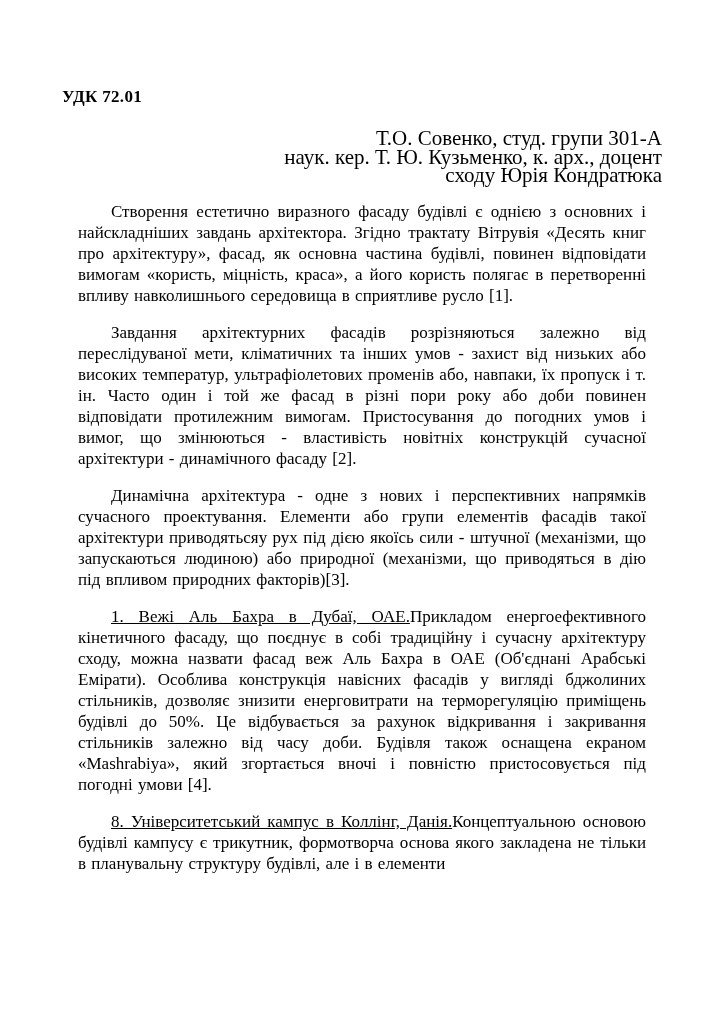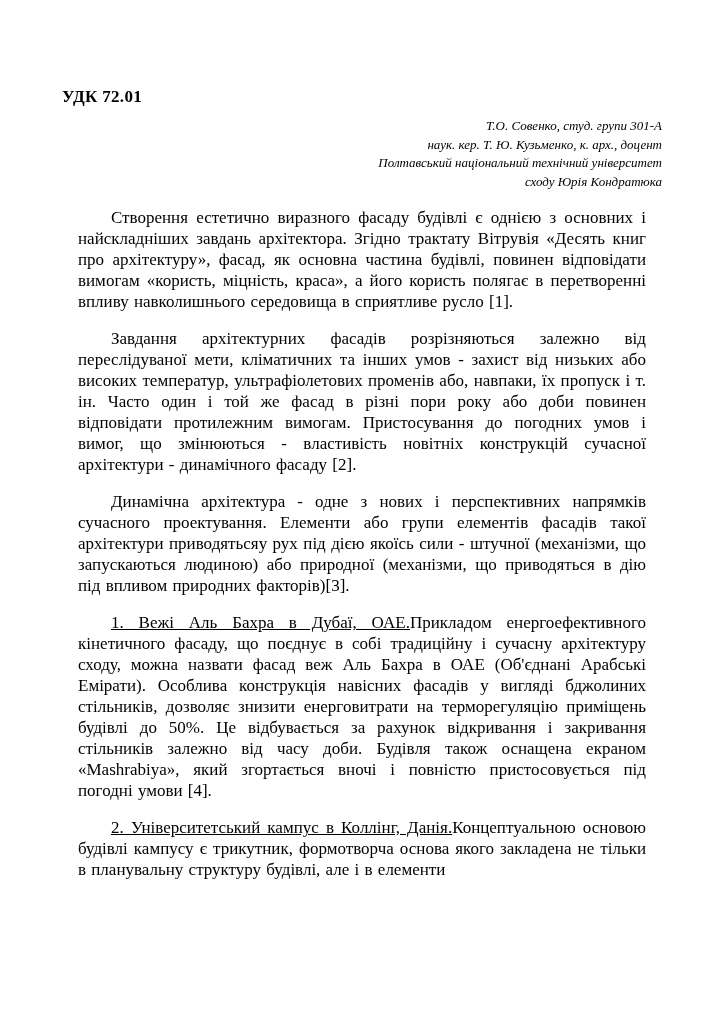--- a/index.html
+++ b/index.html
@@ -18,24 +18,23 @@
     padding: 86px 62px 8px 62px;
     overflow: hidden;
   }
   .udc {
     font-size: 17px;
     line-height: 22px;
     font-weight: bold;
     letter-spacing: 0.3px;
   }
   .authors {
-    margin-top: 9px;
+    margin-top: 21px;
     text-align: right;
-    font-style: italic;
-    font-size: 13px;
+    font-size: 21px;
     line-height: 18.6px;
   }
   .author-line {
     white-space: nowrap;
   }
   .title {
     margin: 17px 0 0 0;
     padding: 0;
     text-align: center;
     font-size: 17.5px;
@@ -59,23 +58,22 @@
   }
 </style>
 </head>
 <body>
 
 <div class="page">
   <div class="udc">УДК 72.01</div>
   <div class="authors">
       <div class="author-line">Т.О. Совенко, студ. групи 301-А</div>
       <div class="author-line">наук. кер. Т. Ю. Кузьменко, к. арх., доцент</div>
-      <div class="author-line">Полтавський національний технічний університет</div>
       <div class="author-line">сходу Юрія Кондратюка</div>
     </div>
   <div class="body-text">
       <p><span>Створення естетично виразного фасаду будівлі є однією з основних і найскладніших завдань архітектора. Згідно трактату Вітрувія «Десять книг про архітектуру», фасад, як основна частина будівлі, повинен відповідати вимогам «користь, міцність, краса», а його користь полягає в перетворенні впливу навколишнього середовища в сприятливе русло [1].</span></p>
       <p><span>Завдання архітектурних фасадів розрізняються залежно від переслідуваної мети, кліматичних та інших умов - захист від низьких або високих температур, ультрафіолетових променів або, навпаки, їх пропуск і т. ін. Часто один і той же фасад в різні пори року або доби повинен відповідати протилежним вимогам. Пристосування до погодних умов і вимог, що змінюються - властивість новітніх конструкцій сучасної архітектури - динамічного фасаду [2].</span></p>
       <p><span>Динамічна архітектура - одне з нових і перспективних напрямків сучасного проектування. Елементи або групи елементів фасадів такої архітектури приводятьсяу рух під дією якоїсь сили - штучної (механізми, що запускаються людиною) або природної (механізми, що приводяться в дію під впливом природних факторів)[3].</span></p>
       <p><span class="u">1. Вежі Аль Бахра в Дубаї, ОАЕ.</span><span>Прикладом енергоефективного кінетичного фасаду, що поєднує в собі традиційну і сучасну архітектуру сходу, можна назвати фасад веж Аль Бахра в ОАЕ (Об'єднані Арабські Емірати). Особлива конструкція навісних фасадів у вигляді бджолиних стільників, дозволяє знизити енерговитрати на терморегуляцію приміщень будівлі до 50%. Це відбувається за рахунок відкривання і закривання стільників залежно від часу доби. Будівля також оснащена екраном «Mashrabiya», який згортається вночі і повністю пристосовується під погодні умови [4].</span></p>
-      <p><span class="u">2. Університетський кампус в Коллінг, Данія.</span><span>Концептуальною основою будівлі кампусу є трикутник, формотворча основа якого закладена не тільки в планувальну структуру будівлі, але і в елементи</span></p>
+      <p><span class="u">8. Університетський кампус в Коллінг, Данія.</span><span>Концептуальною основою будівлі кампусу є трикутник, формотворча основа якого закладена не тільки в планувальну структуру будівлі, але і в елементи</span></p>
     </div>
 </div>
 
 </body></html>

